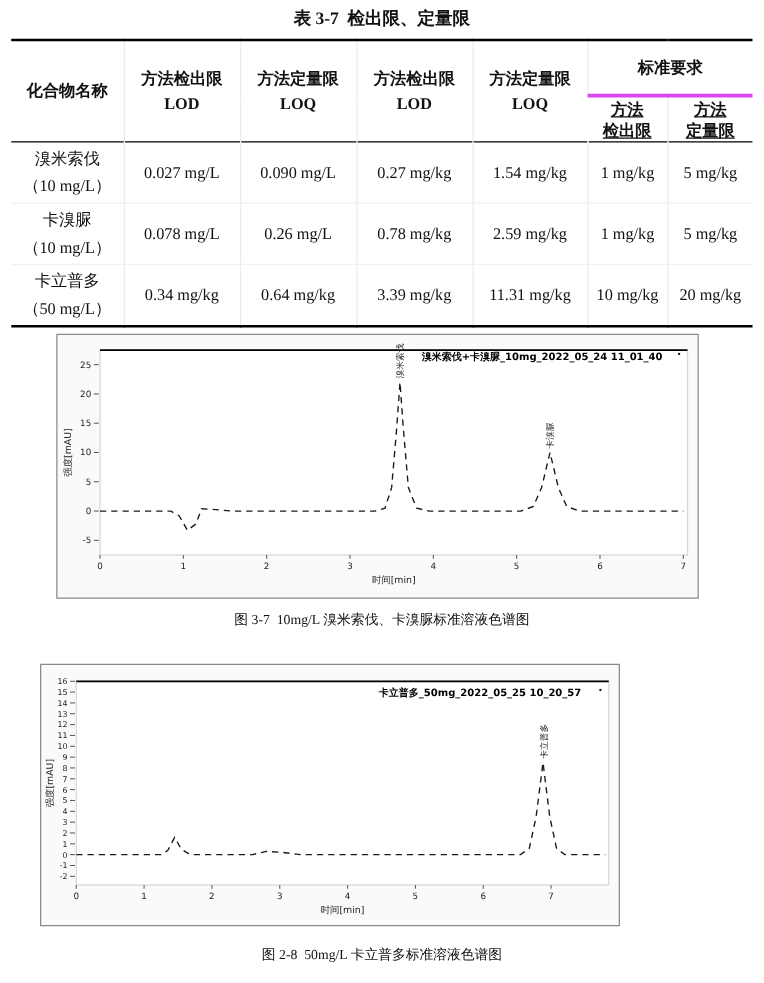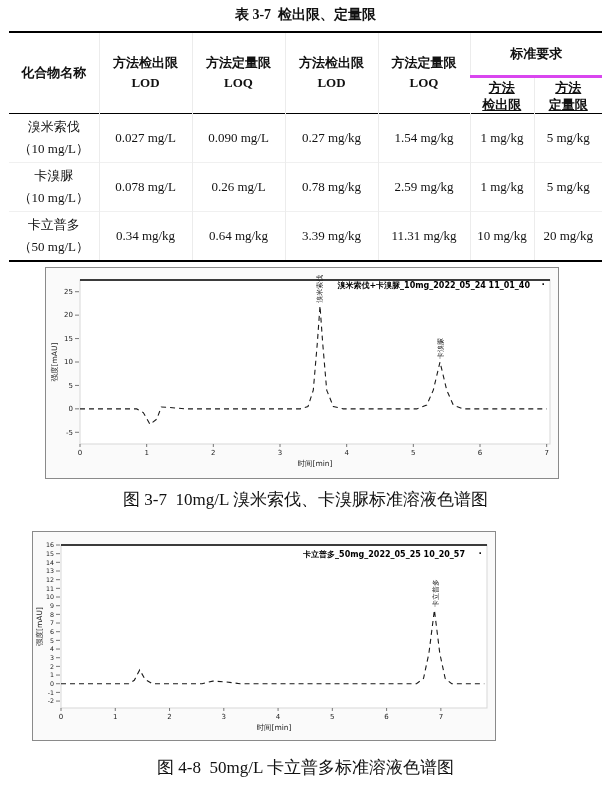--- a/index.html
+++ b/index.html
@@ -22,21 +22,21 @@
   .figbox{position:absolute;background:#fafafa;border:1px solid #8a8a8a;}
   .fig1{left:45px;top:267px;width:512px;height:210px;}
   .fig2{left:32px;top:531px;width:462px;height:208px;}
   .legend{position:absolute;font-family:"DejaVu Sans",sans-serif;font-weight:bold;
         font-size:8px;color:#000;white-space:nowrap;text-align:center;}
   .fig1 .legend{top:12px;right:28px;}
   .fig2 .legend{top:17px;right:30px;}
   .legend-dot{position:absolute;font-family:"DejaVu Sans",sans-serif;font-weight:bold;font-size:9px;right:13px;}
   .fig1 .legend-dot{top:9px;}
   .fig2 .legend-dot{top:14px;}
-  .caption{position:absolute;left:0;width:611px;text-align:center;font-size:17px;white-space:pre;}
+  .caption{position:absolute;left:0;width:611px;text-align:center;font-size:11px;white-space:pre;}
   .cap1{top:488px;}
   .cap2{top:756px;}
   svg text{font-family:"DejaVu Sans",sans-serif;fill:#222;}
   svg{display:block;}
 </style>
 </head>
 <body>
 
 <div class="page">
 
@@ -228,15 +228,15 @@
         <line x1="353.6050955414013" y1="176" x2="353.6050955414013" y2="179" stroke="#555" stroke-width="0.8"></line>
         <text x="353.6050955414013" y="187" font-size="7" text-anchor="middle">6</text>
         <line x1="407.87261146496814" y1="176" x2="407.87261146496814" y2="179" stroke="#555" stroke-width="0.8"></line>
         <text x="407.87261146496814" y="187" font-size="7" text-anchor="middle">7</text>
         <text x="241" y="198" font-size="7.5" text-anchor="middle">时间[min]</text>
         <text x="9" y="94.5" font-size="7.5" text-anchor="middle" transform="rotate(-90 9 94.5)">强度[mAU]</text>
         <polyline points="28.0,151.7 95.8,151.7 101.3,148.3 106.7,137.9 112.1,147.4 119.2,151.7 169.1,151.7 179.9,149.1 193.5,150.0 207.1,151.7 383.5,151.7 390.5,146.5 395.9,121.4 401.4,78.0 406.8,121.4 412.2,146.5 418.7,151.7 451.3,151.7" fill="none" stroke="#1a1a1a" stroke-width="1.1" stroke-dasharray="5 4"></polyline>
         <text x="404.94585987261155" y="75.02659574468085" font-size="7" text-anchor="start" transform="rotate(-90 404.94585987261155 75.02659574468085)">卡立普多</text>
       </svg>
   </figure>
-  <div class="caption cap2">图 4-8  50mg/L 卡立普多标准溶液色谱图</div>
+  <div class="caption cap2">图 2-8  50mg/L 卡立普多标准溶液色谱图</div>
 
 </div>
 
 </body></html>

